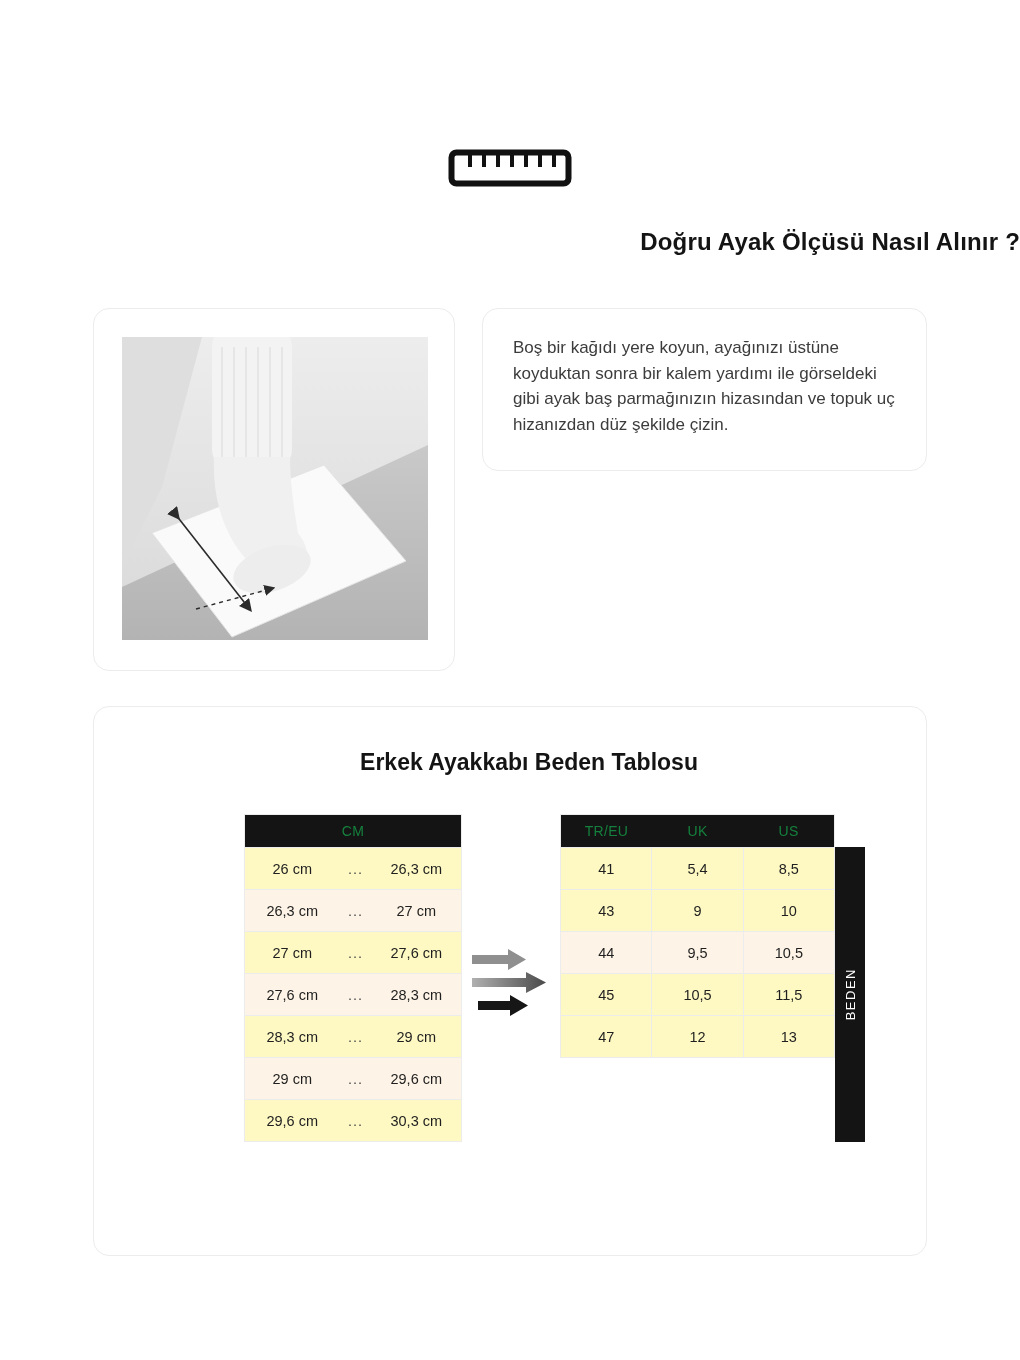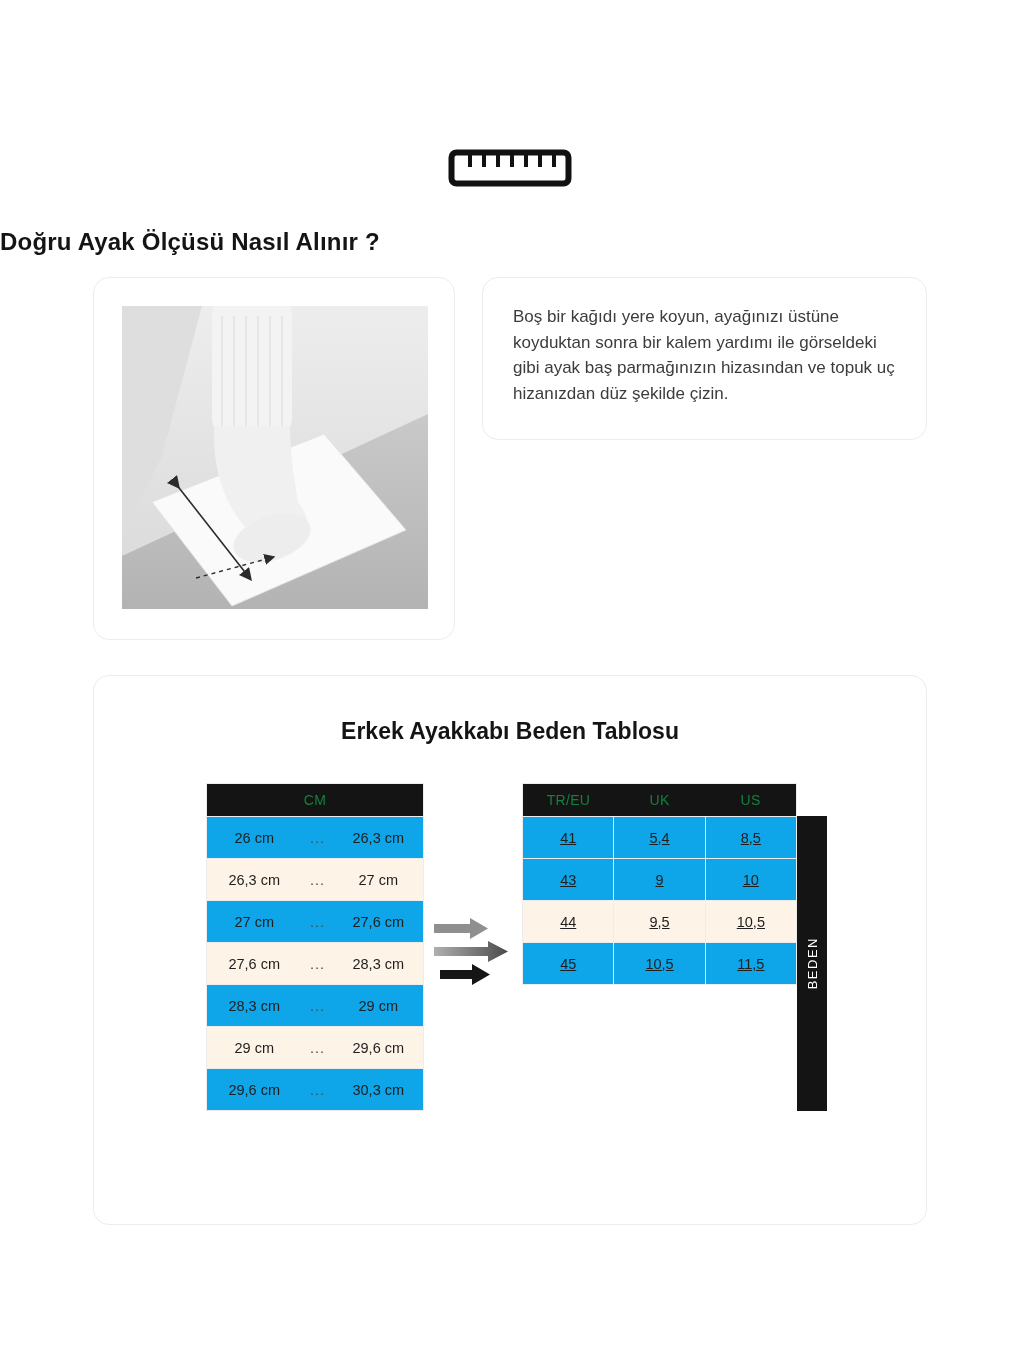--- a/index.html
+++ b/index.html
@@ -7,35 +7,36 @@
   body {
     width:1020px; height:1360px;
     font-family:"Liberation Sans", sans-serif;
     color:#1b1b1b;
     position:relative;
     overflow:hidden;
   }
   .ruler-wrap { display:flex; justify-content:center; padding-top:148px; }
   .page-title {
     margin-top:40px;
-    text-align:left;
+    text-align:right;
     font-size:24px;
     font-weight:bold;
     color:#141414;
     letter-spacing:0.2px;
   }
   .howto {
     display:flex; gap:27px;
     padding:0 93px;
-    margin-top:21px;
+    margin-top:52px;
   }
   .card {
     border:1px solid var(--border,#e7e7e7);
     border-radius:16px;
     background:#fff;
+    padding-left:38px;
   }
   .image-card { width:362px; height:363px; padding:28px; flex:0 0 auto; }
   .foot-img { width:306px; height:303px; overflow:hidden; }
   .text-col { flex:1; display:flex; flex-direction:column; gap:16px; }
   .text-card {
     padding:26px 30px;
     font-size:17px;
     line-height:1.5;
     color:var(--text,#3c3c3c);
   }
@@ -66,32 +67,32 @@
     font-size:14px;
     height:33px;
     letter-spacing:0.3px;
   }
   td {
     height:42px;
     text-align:center;
     font-size:14.5px;
     color:#1f1f1f;
     border-top:1px solid var(--border,#ececec);
-    background:#0ea5e9;
+    background:#fef9c3;
   }
   tr.alt td { background:var(--row-alt,#fdf3e6); }
   .cm-table { width:217px; border:1px solid var(--border,#ececec); }
   .cm-table col.c-from { width:95px; }
   .cm-table col.c-dots { width:32px; }
   .cm-table col.c-to { width:90px; }
   .cm-table td.dots { color:#4a4a4a; letter-spacing:1px; }
   .arrow-col { width:98px; display:flex; justify-content:center; margin-top:132px; flex:0 0 auto; }
   .size-wrap { display:flex; align-items:flex-start; }
   .size-table { width:275px; border:1px solid var(--border,#ececec); }
-  .size-table td { border-left:1px solid var(--border,#f0f0f0);text-decoration:underline; }
+  .size-table td { border-left:1px solid var(--border,#f0f0f0); }
   .size-table td:first-child { border-left:none; }
   .beden-bar {
     width:30px; height:295px;
     margin-top:33px;
     background:var(--header-bg,#141414);
     color:#fff;
     display:flex; align-items:center; justify-content:center;
   }
   .beden-bar span {
     writing-mode:vertical-rl;
@@ -266,20 +267,25 @@
             <tr class="alt">
               <td>44</td>
               <td>9,5</td>
               <td>10,5</td>
             </tr>
             <tr>
               <td>45</td>
               <td>10,5</td>
               <td>11,5</td>
             </tr>
+            <tr>
+              <td>47</td>
+              <td>12</td>
+              <td>13</td>
+            </tr>
           </tbody>
         </table>
         <div class="beden-bar">
           <span>BEDEN</span>
         </div>
       </div>
 
     </div>
   </div>
 

